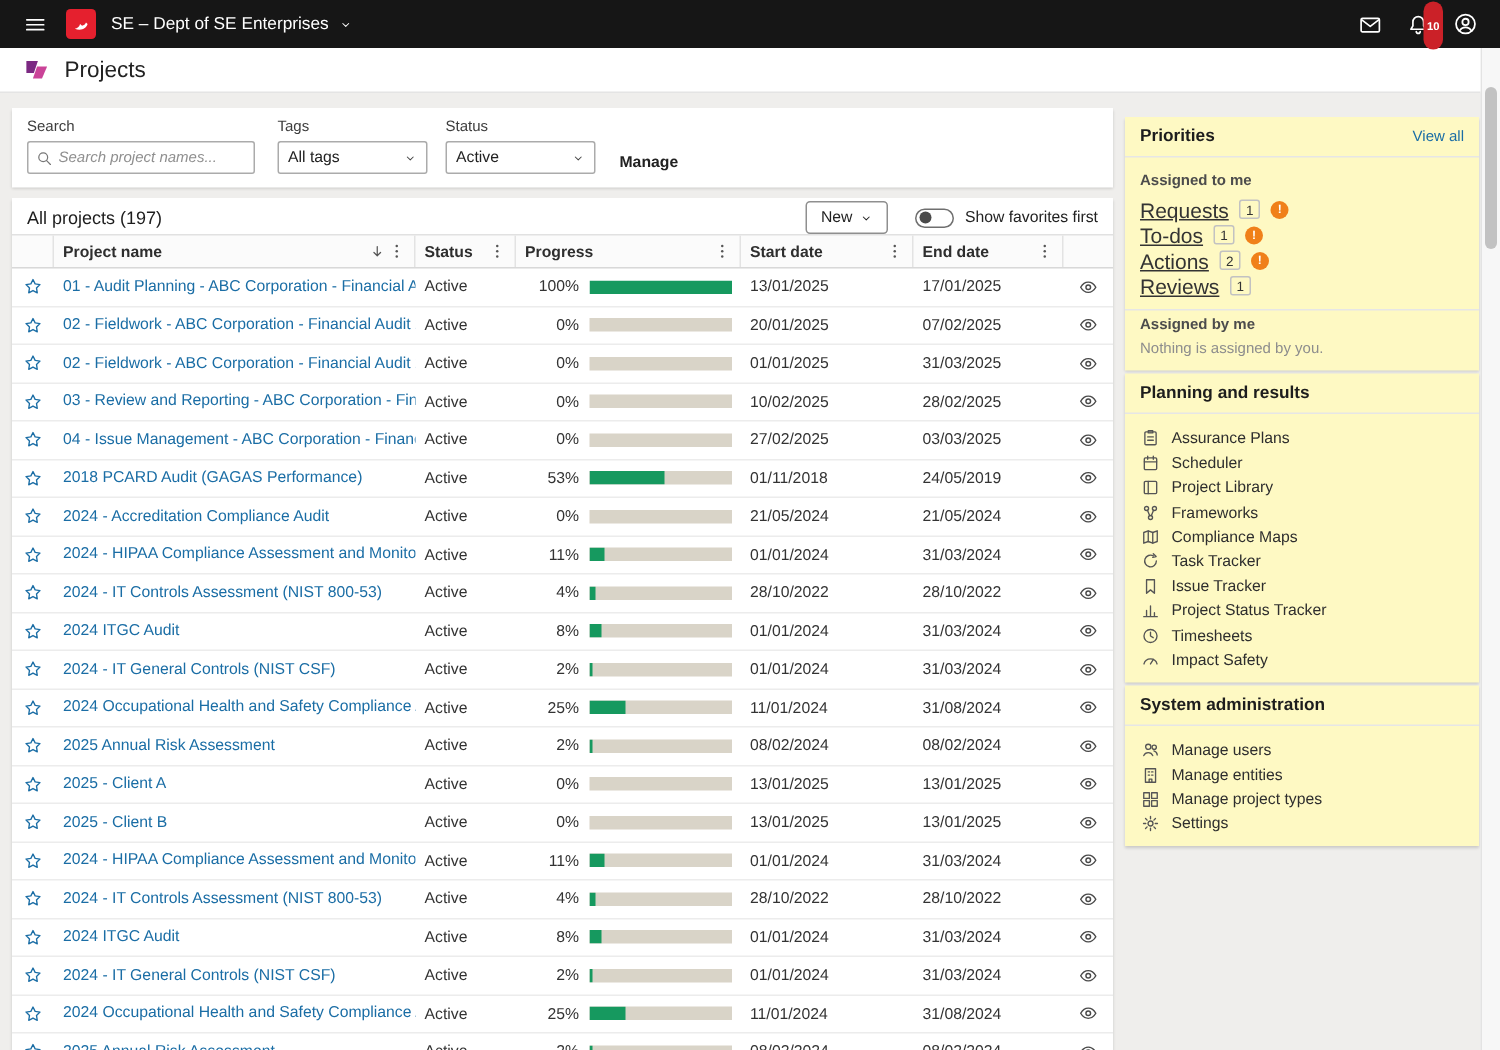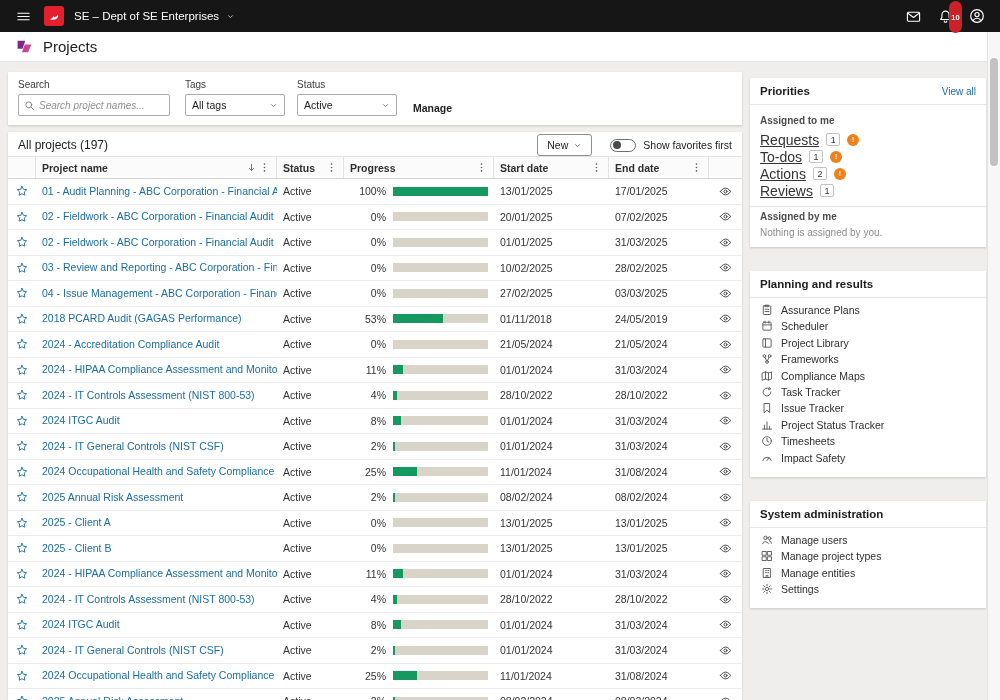--- a/index.html
+++ b/index.html
@@ -58,33 +58,33 @@
   .td{padding:0 6px;font-size:10.5px;color:#333;display:flex;align-items:center}
   .td.c-name{color:var(--link-blue,#1a6da5);white-space:nowrap;overflow:hidden;cursor:pointer;display:block;line-height:25.5px}
   .rowstar{color:var(--link-blue,#1a6da5);display:flex;cursor:pointer}
   .pct{display:inline-block;width:36px;text-align:right;margin-right:7px;flex:none}
   .bar{display:inline-block;width:95px;height:9px;background:var(--progress-track,#d9d4c8);overflow:hidden;flex:none}
   .fill{display:block;height:100%;background:var(--progress-green,#16995f)}
   .rowaction{color:#4a4a4a;display:flex;cursor:pointer}
 
   
   .sidebar{position:absolute;left:750px;top:78px;width:236px}
-  .card{background:#ffffff;box-shadow:0 1px 2px rgba(0,0,0,.16);margin-bottom:24px}
+  .card{background:#fef9c3;box-shadow:0 1px 2px rgba(0,0,0,.16);margin-bottom:2px}
   .card-header{display:flex;align-items:center;padding:7px 10px;border-bottom:1px solid #e6e6e6}
   .card-header h3{font-size:11.5px;font-weight:700;color:#1d1d1d}
   .view-all{margin-left:auto;font-size:10px;color:var(--link-blue,#1a6da5);cursor:pointer;text-decoration:none}
   .card-body{padding:6px 10px 9px}
   .subhead{font-size:10px;font-weight:700;color:#4c4c4c;margin:4px 0 5px}
   .pitem{display:flex;align-items:center;gap:7px;height:17px}
   .plabel{font-size:14px;color:#333;text-decoration:underline;cursor:pointer}
   .countbox{min-width:14px;height:13px;border:1px solid #c2c2c2;border-radius:2px;font-size:9px;display:flex;align-items:center;justify-content:center;padding:0 2px;color:#333}
   .alertdot{width:12px;height:12px;border-radius:50%;background:var(--alert-orange,#f08019);color:#fff;font-size:8px;font-weight:700;display:flex;align-items:center;justify-content:center}
   .hr{border-top:1px solid #e6e6e6;margin:7px -10px 4px}
   .empty{font-size:10px;color:#8d8d8d;margin-top:2px}
-  .litem{display:flex;align-items:flex-start;gap:8px;height:16.4px;cursor:pointer}
+  .litem{display:flex;align-items:flex-end;gap:8px;height:16.4px;cursor:pointer}
   .litem .icon{color:#555;display:flex;width:13px;justify-content:center}
   .llabel{font-size:10.5px;color:#2e2e2e}
 
   
   .scrollbar{position:absolute;right:0;top:32px;bottom:0;width:13px;background:#f7f7f7;border-left:1px solid #e3e3e3;z-index:4}
   .thumb{position:absolute;top:26px;left:2px;width:8px;height:108px;background:#c2c2c2;border-radius:4px}
 </style>
 </head>
 <body>
 
@@ -986,40 +986,40 @@
                 <path d="M2 13a4.3 4.3 0 0 1 8 0"></path>
                 <circle cx="11.3" cy="5.6" r="1.9"></circle>
                 <path d="M11 8.8a4 4 0 0 1 3 3.6"></path>
               </svg>
             </span>
             <span class="llabel">Manage users</span>
           </div>
           <div class="litem">
             <span class="icon">
               <svg width="12" height="12" viewBox="0 0 16 16" fill="none" stroke="currentColor" stroke-width="1.2" stroke-linecap="round" stroke-linejoin="round">
+                <rect x="3.5" y="2" width="9" height="12"></rect>
+                <path d="M6 4.8h1.2M9 4.8h1.2M6 7.6h1.2M9 7.6h1.2M6.8 14v-2.8h2.4V14"></path>
+              </svg>
+            </span>
+            <span class="llabel">Manage entities</span>
+          </div>
+          <div class="litem">
+            <span class="icon">
+              <svg width="12" height="12" viewBox="0 0 16 16" fill="none" stroke="currentColor" stroke-width="1.2" stroke-linecap="round" stroke-linejoin="round">
                 <rect x="2" y="2" width="5" height="5"></rect>
                 <rect x="9" y="2" width="5" height="5"></rect>
                 <rect x="2" y="9" width="5" height="5"></rect>
                 <rect x="9" y="9" width="5" height="5"></rect>
               </svg>
             </span>
             <span class="llabel">Manage project types</span>
           </div>
           <div class="litem">
             <span class="icon">
               <svg width="12" height="12" viewBox="0 0 16 16" fill="none" stroke="currentColor" stroke-width="1.2" stroke-linecap="round" stroke-linejoin="round">
-                <rect x="3.5" y="2" width="9" height="12"></rect>
-                <path d="M6 4.8h1.2M9 4.8h1.2M6 7.6h1.2M9 7.6h1.2M6.8 14v-2.8h2.4V14"></path>
-              </svg>
-            </span>
-            <span class="llabel">Manage entities</span>
-          </div>
-          <div class="litem">
-            <span class="icon">
-              <svg width="12" height="12" viewBox="0 0 16 16" fill="none" stroke="currentColor" stroke-width="1.2" stroke-linecap="round" stroke-linejoin="round">
                 <circle cx="8" cy="8" r="2.2"></circle>
                 <path d="M8 1.8v2M8 12.2v2M1.8 8h2M12.2 8h2M3.6 3.6L5 5M11 11l1.4 1.4M12.4 3.6L11 5M5 11l-1.4 1.4"></path>
               </svg>
             </span>
             <span class="llabel">Settings</span>
           </div>
         </div>
     </div>
   </aside>
 

